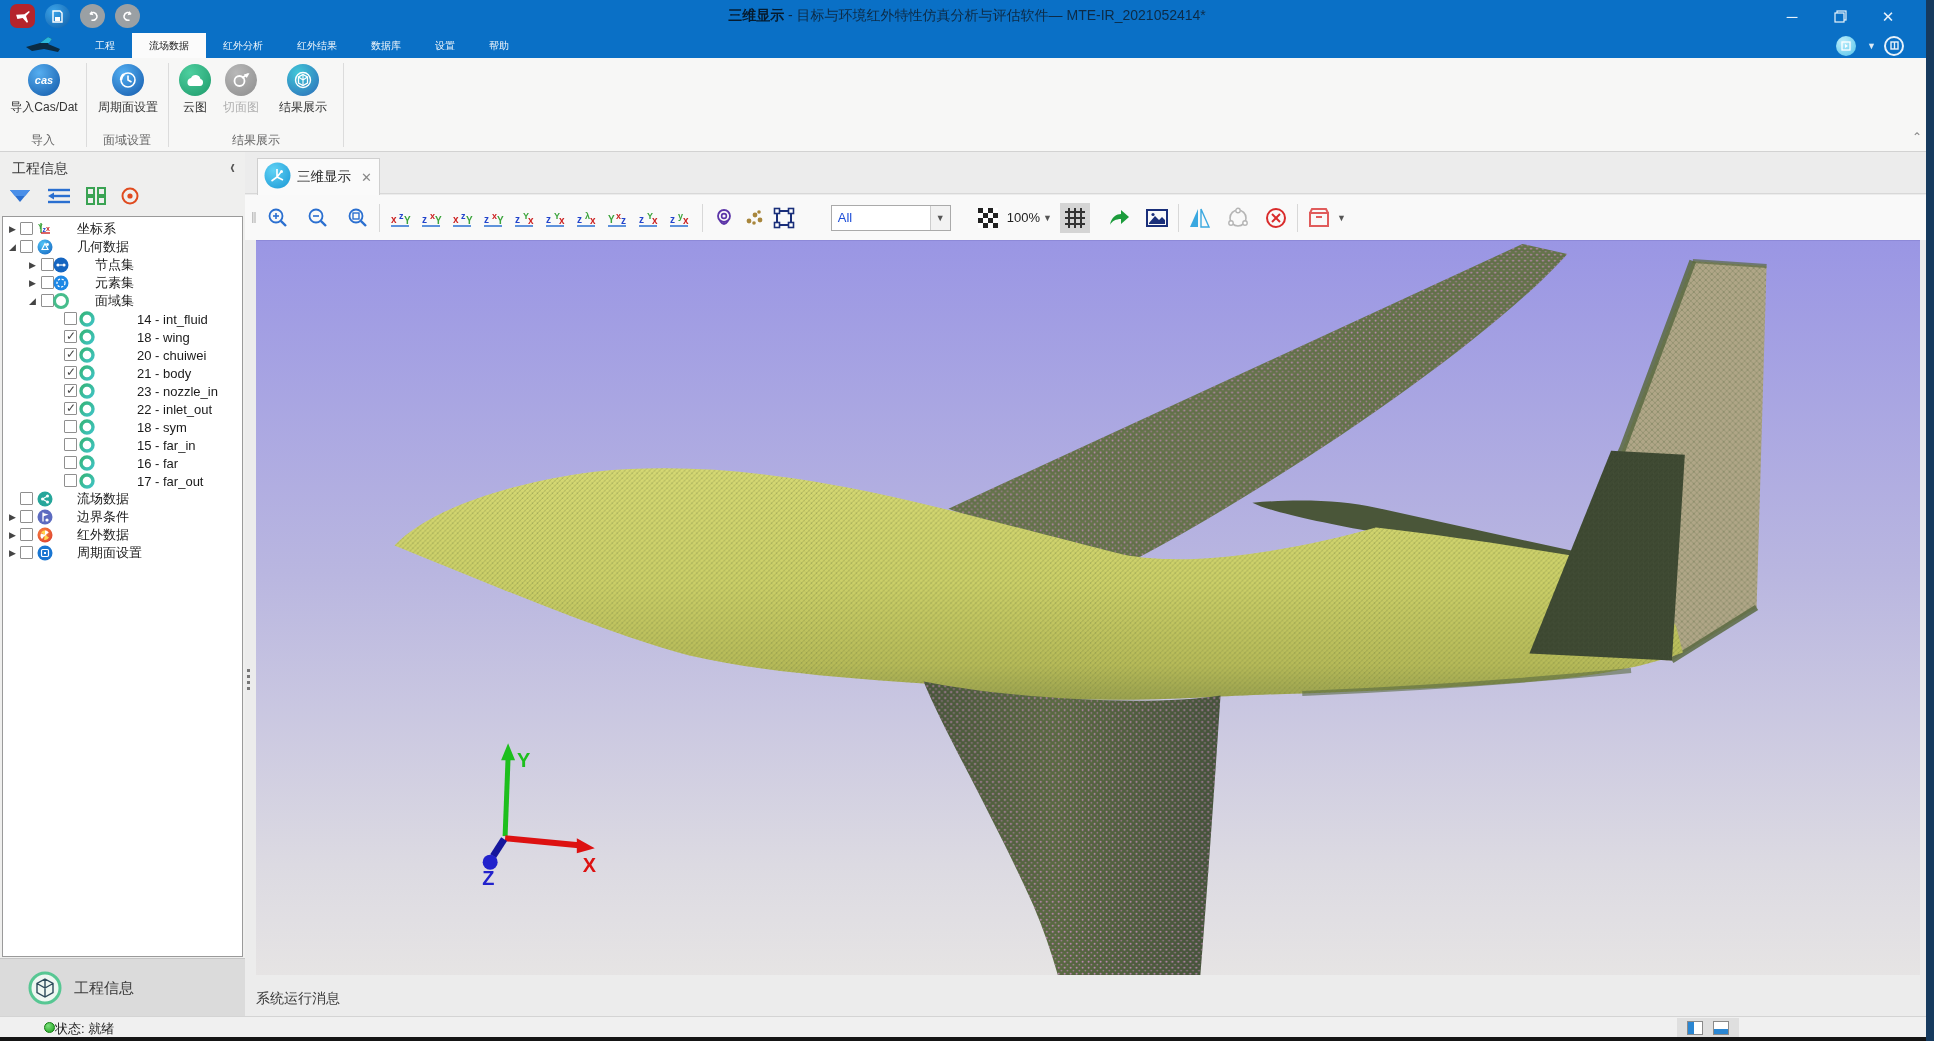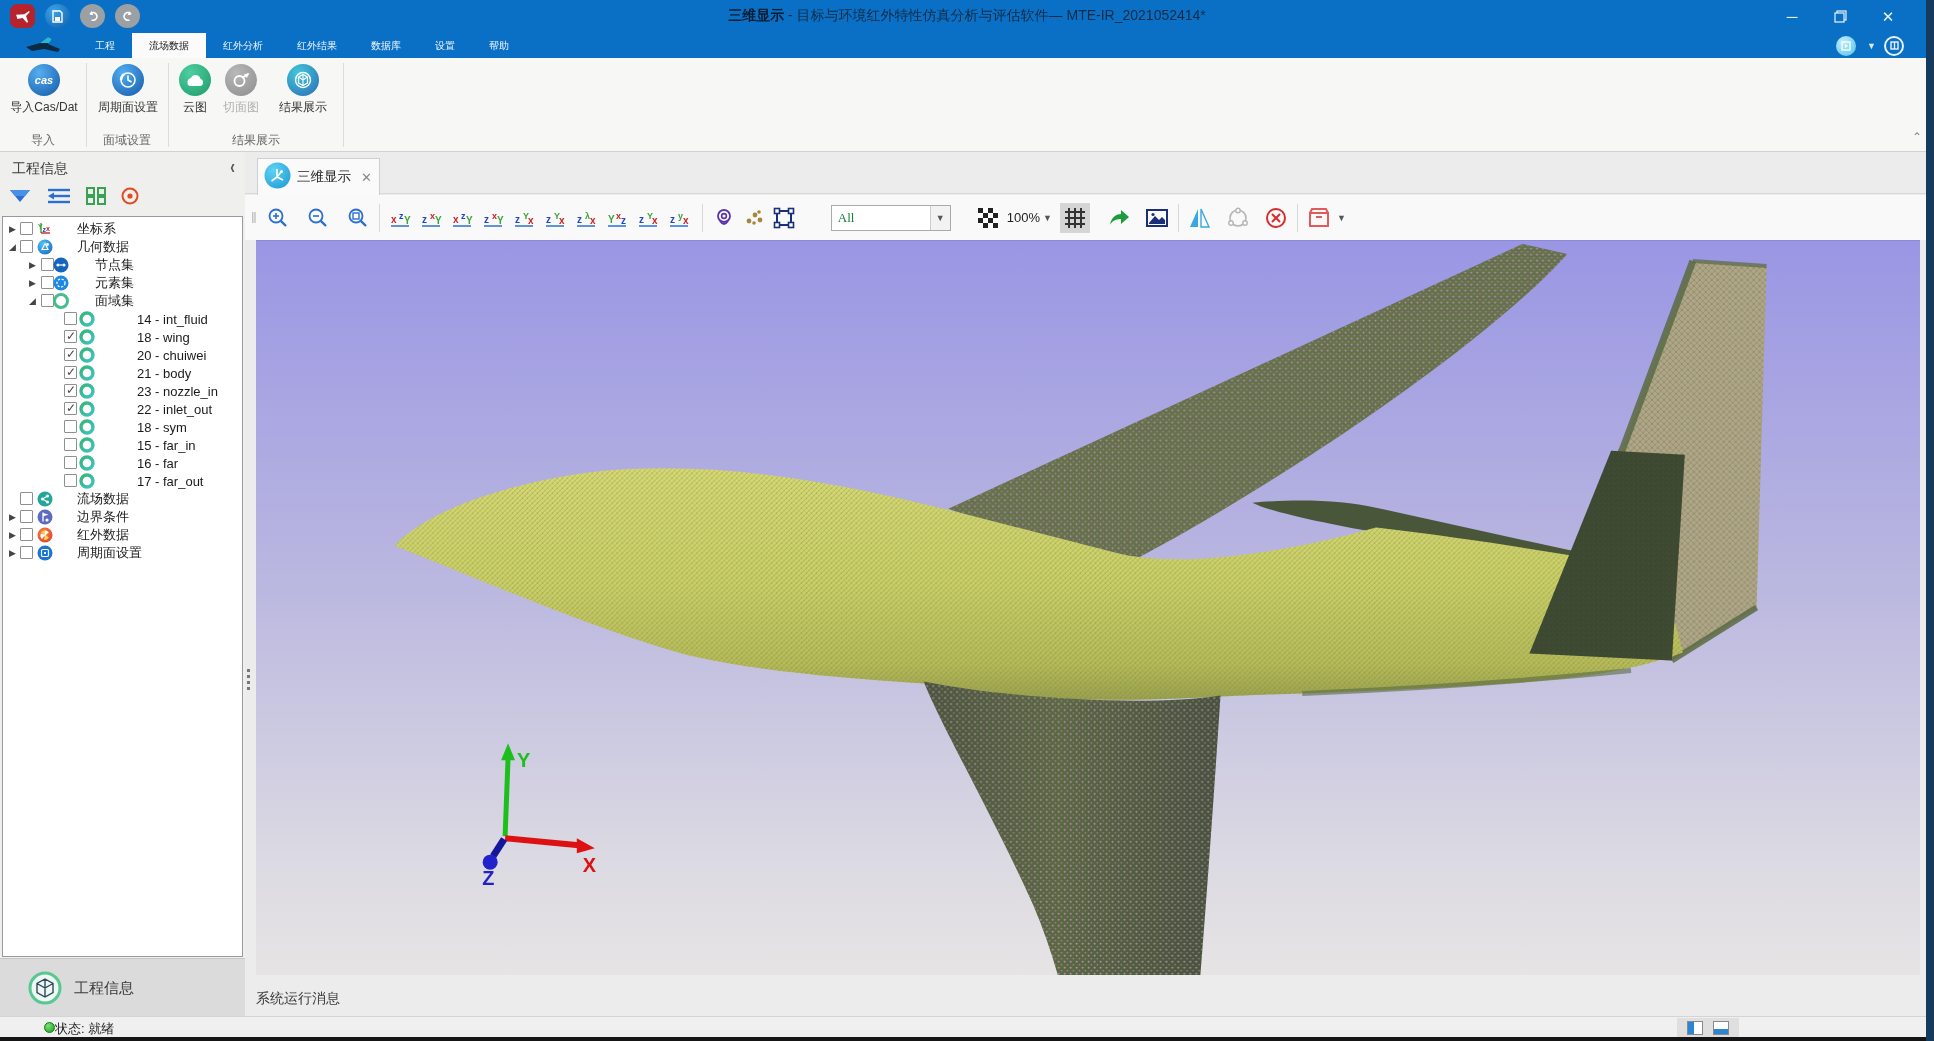--- a/index.html
+++ b/index.html
@@ -56,21 +56,21 @@
 .work { position:absolute; left:245px; top:152px; right:8px; bottom:25px; background:#ececec; }
 .tabstrip { position:absolute; left:0; top:0; right:0; height:42px; background:#ececec; border-bottom:1px solid #d8d8d8; }
 .doc-tab { position:absolute; left:12px; top:6px; width:123px; height:37px; background:#fafafa; border:1px solid #cfcfcf; border-bottom:none; display:flex; align-items:center; }
 .doc-tab .dticon { margin-left:6px; }
 .doc-tab .dtlabel { font-size:13.5px; color:#222; margin-left:6px; }
 .doc-tab .dtclose { margin-left:10px; color:#888; font-size:13px; }
 .vtoolbar { position:absolute; left:0; top:43px; right:0; height:45px; background:#f9f9f9; display:flex; align-items:center; }
 .vt-sep { width:1px; height:28px; background:#d8d8d8; margin:0 6px; }
 .vt-ico { width:26px; height:26px; display:flex; align-items:center; justify-content:center; margin:0 2px; }
 .vt-combo { width:120px; height:26px; background:#fff; border:1px solid #aaa; display:flex; align-items:center; margin:0 6px; }
-.vt-combo .cval { flex:1; font-size:13px; color:#15803d; padding-left:6px;font-family:Liberation Serif, serif; }
+.vt-combo .cval { flex:1; font-size:13px; color:#1d4ed8; padding-left:6px; }
 .vt-combo .cbtn { width:20px; height:24px; border-left:1px solid #ccc; background:#f2f2f2; display:flex; align-items:center; justify-content:center; color:#555; font-size:9px; }
 .vt-zoom { display:flex; align-items:center; font-size:13px; color:#222; margin:0 4px; }
 .vt-grid-btn { width:30px; height:30px; background:#d5d5d5; display:flex; align-items:center; justify-content:center; margin:0 4px; }
 .caret { color:#555; font-size:9px; margin-left:3px; }
 
 .viewport { position:absolute; left:11px; top:88px; right:6px; bottom:41px; background:linear-gradient(#9a96e4, #b9b6e0 45%, #dcdae2 85%, #e6e4e4); border-top:1px solid #8d89d8; }
 .msgline { position:absolute; left:11px; bottom:8px; font-size:14px; color:#3a3a3a; }
 .splitter-dots { position:absolute; left:2px; top:428px; display:flex; flex-direction:column; gap:3px; }
 .splitter-dots span { width:3px; height:3px; background:#777; }
 

